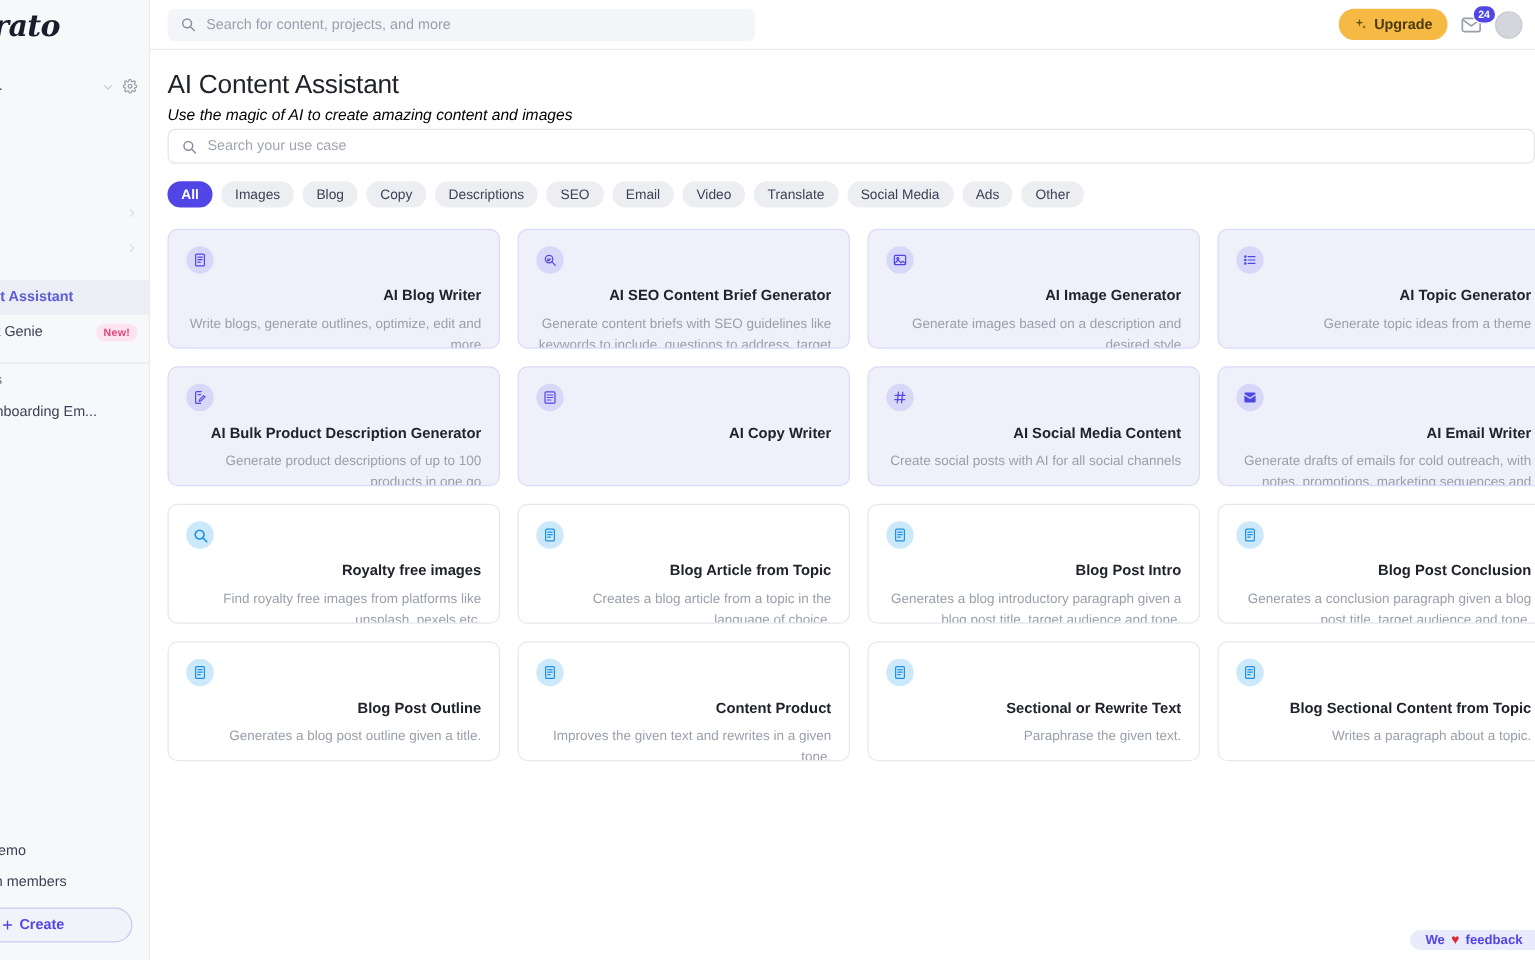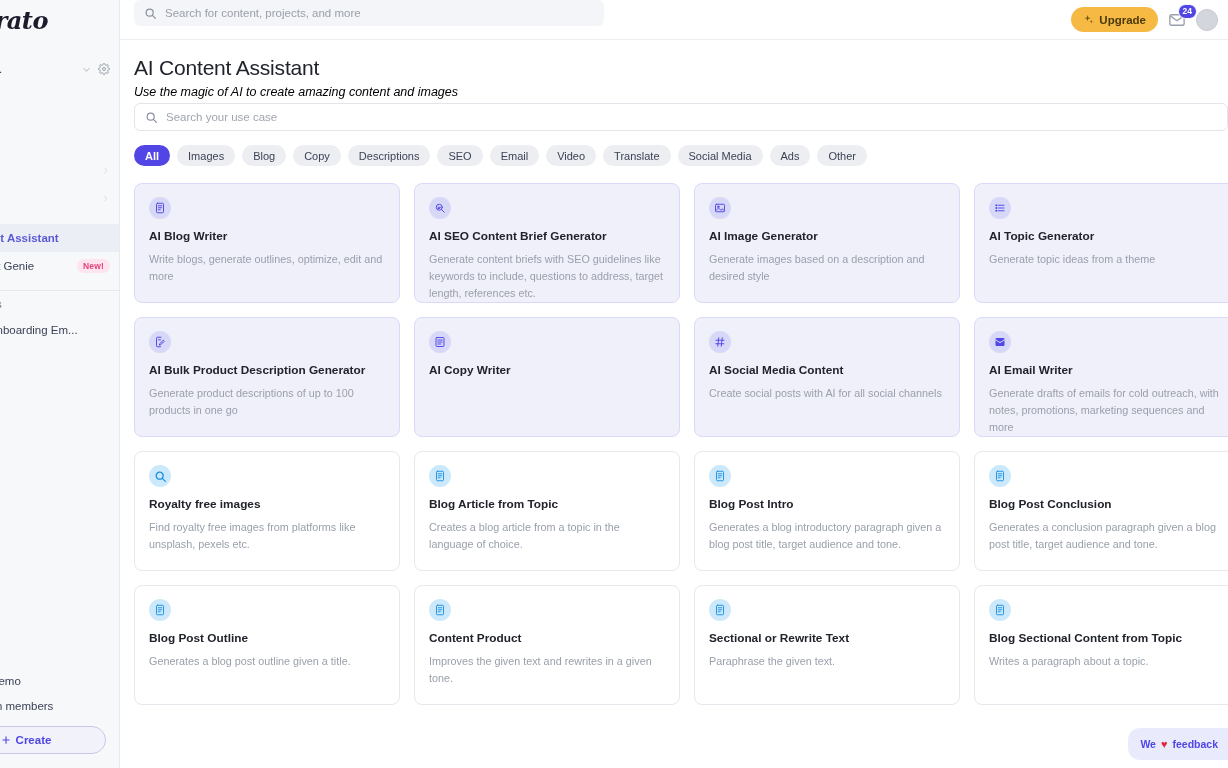--- a/index.html
+++ b/index.html
@@ -94,21 +94,21 @@
     font-size: 11.5px; font-weight: 600;
     display: flex; align-items: center; justify-content: center;
     gap: 5px;
   }
 
   
   .main { flex: 1; height: 768px; position: relative; overflow: hidden; background: #fff; }
 
   .topbar {
     height: 40px;
-    display: flex; 
+    display: flex; align-items: center;
     padding: 0 10px 0 14px;
     gap: 10px;
     border-bottom: 1px solid #eceef2;
     background: #fff;
   }
   .global-search {
     width: 470px; height: 26px;
     background: #f4f5f8;
     border-radius: 6px;
     display: flex; align-items: center;
@@ -168,26 +168,27 @@
   .chip.active { background: #5145e5; color: #fff; font-weight: 600; }
 
   .grid {
     margin-top: 17px;
     display: grid;
     grid-template-columns: repeat(4, 266px);
     column-gap: 14px;
     row-gap: 14px;
   }
   .card {
-    width: 266px; height: 120px;
+    width: 266px; height: 96px;
     border-radius: 8px;
     padding: 13px 14px 0 14px;
     background: #fff;
     border: 1px solid #e6e8ee;
     overflow: hidden;
+    text-align: right;
   }
   .card.tinted {
     background: #f0f0fb;
     border: 1px solid #d9dafa;
   }
   .card-ico {
     width: 22px; height: 22px; border-radius: 50%;
     display: flex; align-items: center; justify-content: center;
     margin-bottom: 10px;
   }
@@ -200,21 +201,21 @@
   .card-desc {
     margin-top: 8px;
     font-size: 10.8px; color: #9aa0ab;
     line-height: 1.55;
   }
 
   .feedback {
     position: absolute; right: 0; bottom: 8px;
     background: #e9eafc;
     border-radius: 12px 0 0 12px;
-    height: 32px;
+    height: 16px;
     padding: 0 10px 0 12px;
     display: flex; align-items: center; gap: 5px;
     font-size: 10.5px; font-weight: 700; color: #4f46e5;
     white-space: nowrap;
   }
   .heart { color: #e0283c; font-size: 11px; }
 </style>
 </head>
 <body>
 

